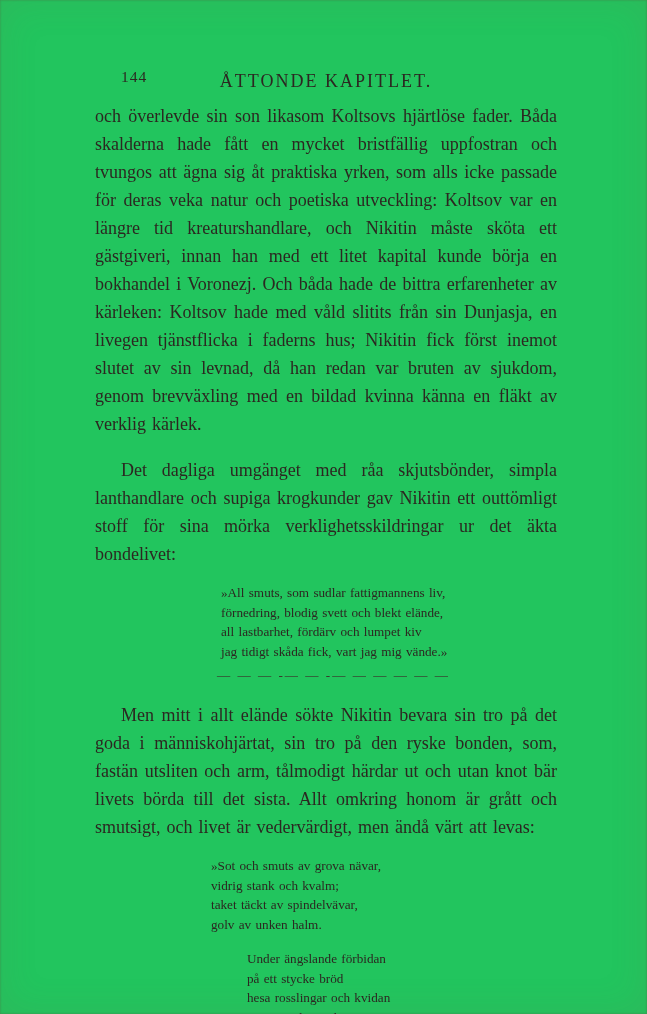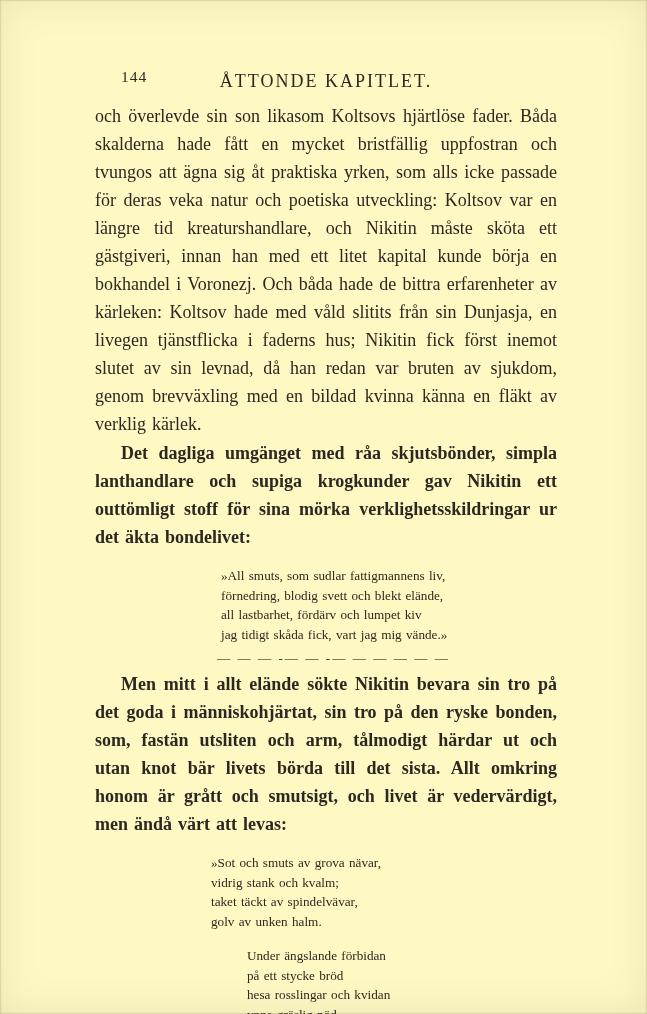--- a/index.html
+++ b/index.html
@@ -9,21 +9,21 @@
   }
   body {
     width: 647px;
     height: 1014px;
     position: relative;
     font-family: "Liberation Serif", "DejaVu Serif", serif;
   }
   .scan-page {
     position: absolute;
     inset: 0;
-    background: #fef9c3;
+    background: #22c55e;
     box-shadow: inset 0 0 2px rgba(90,80,60,0.55), inset 0 0 38px rgba(120,105,75,0.14);
     overflow: hidden;
   }
   .text-block {
     position: absolute;
     left: 95px;
     top: 68px;
     width: 462px;
     color: #2c2721;
   }
@@ -48,22 +48,21 @@
   }
   .para {
     font-size: 18px;
     line-height: 28px;
     text-align: justify;
     margin: 0 0 0 0;
     word-spacing: 1.5px;
   }
   .para.indent {
     text-indent: 26px;
-    margin-top: 1px;
-    font-weight: bold;
+    margin-top: 18px;
   }
   .verse {
     font-size: 13.2px;
     line-height: 19.5px;
     white-space: pre-line;
     margin: 15px 0 6px 126px;
     word-spacing: 1px;
   }
   .verse.third {
     margin-left: 116px;

